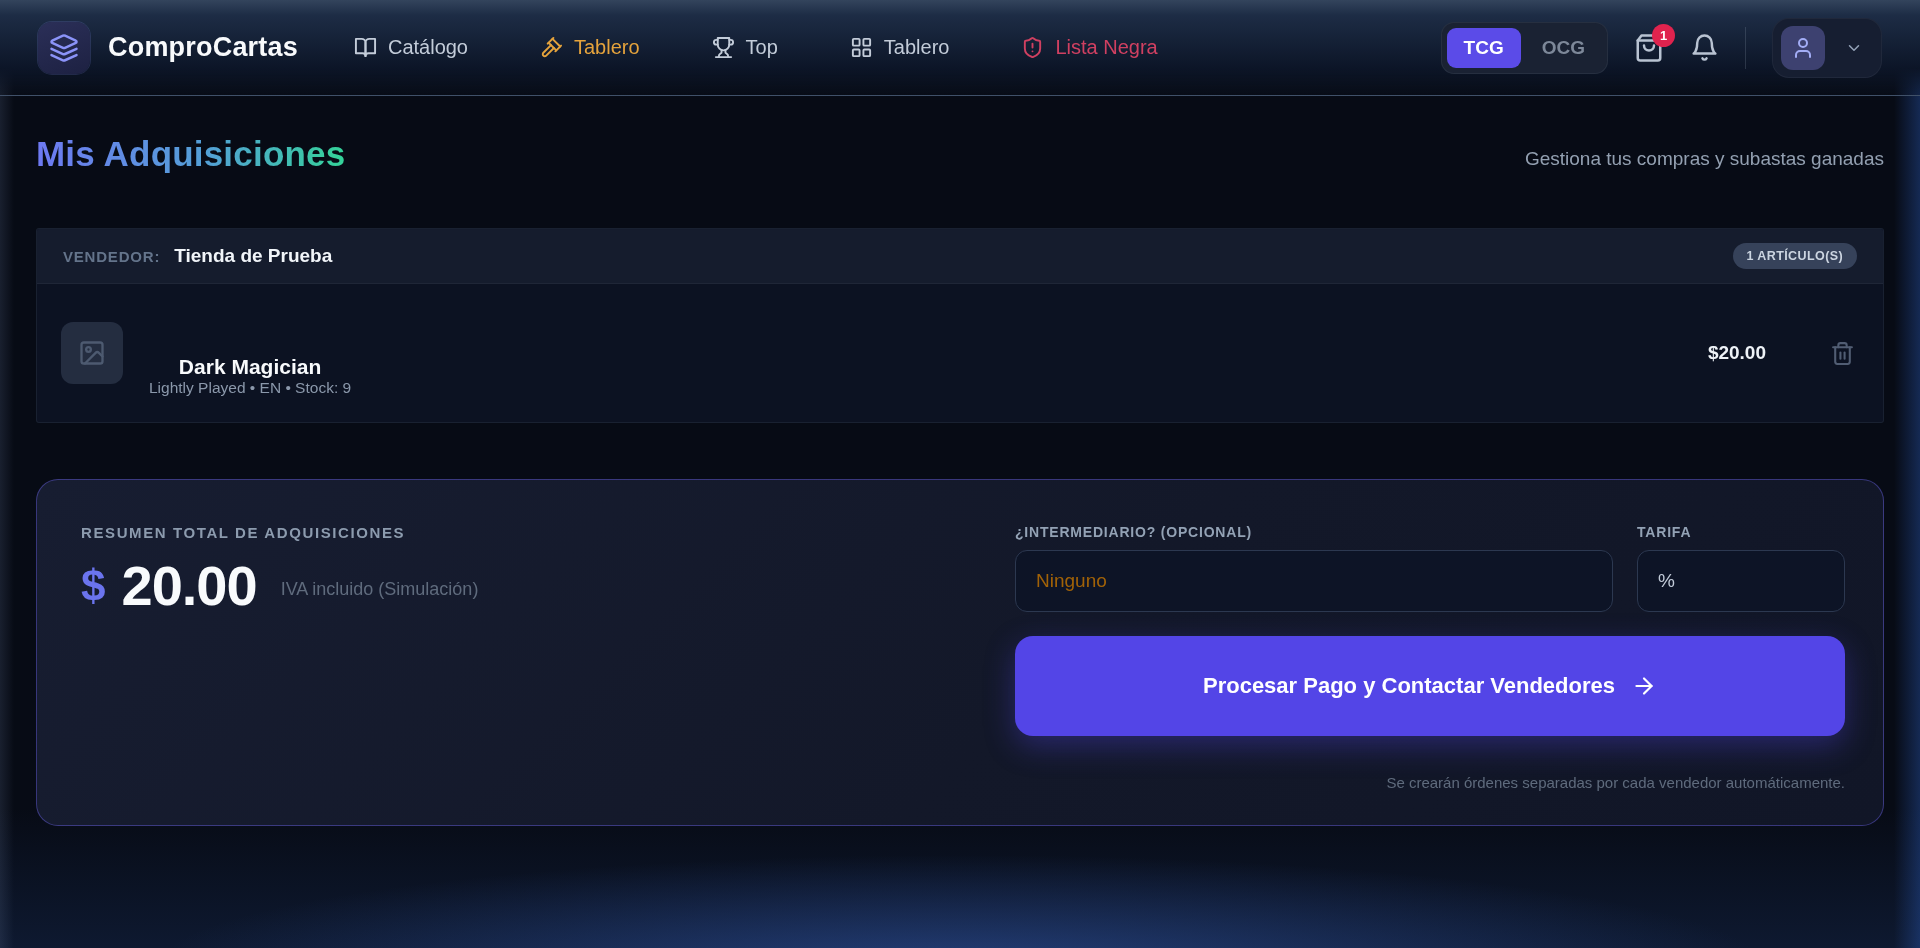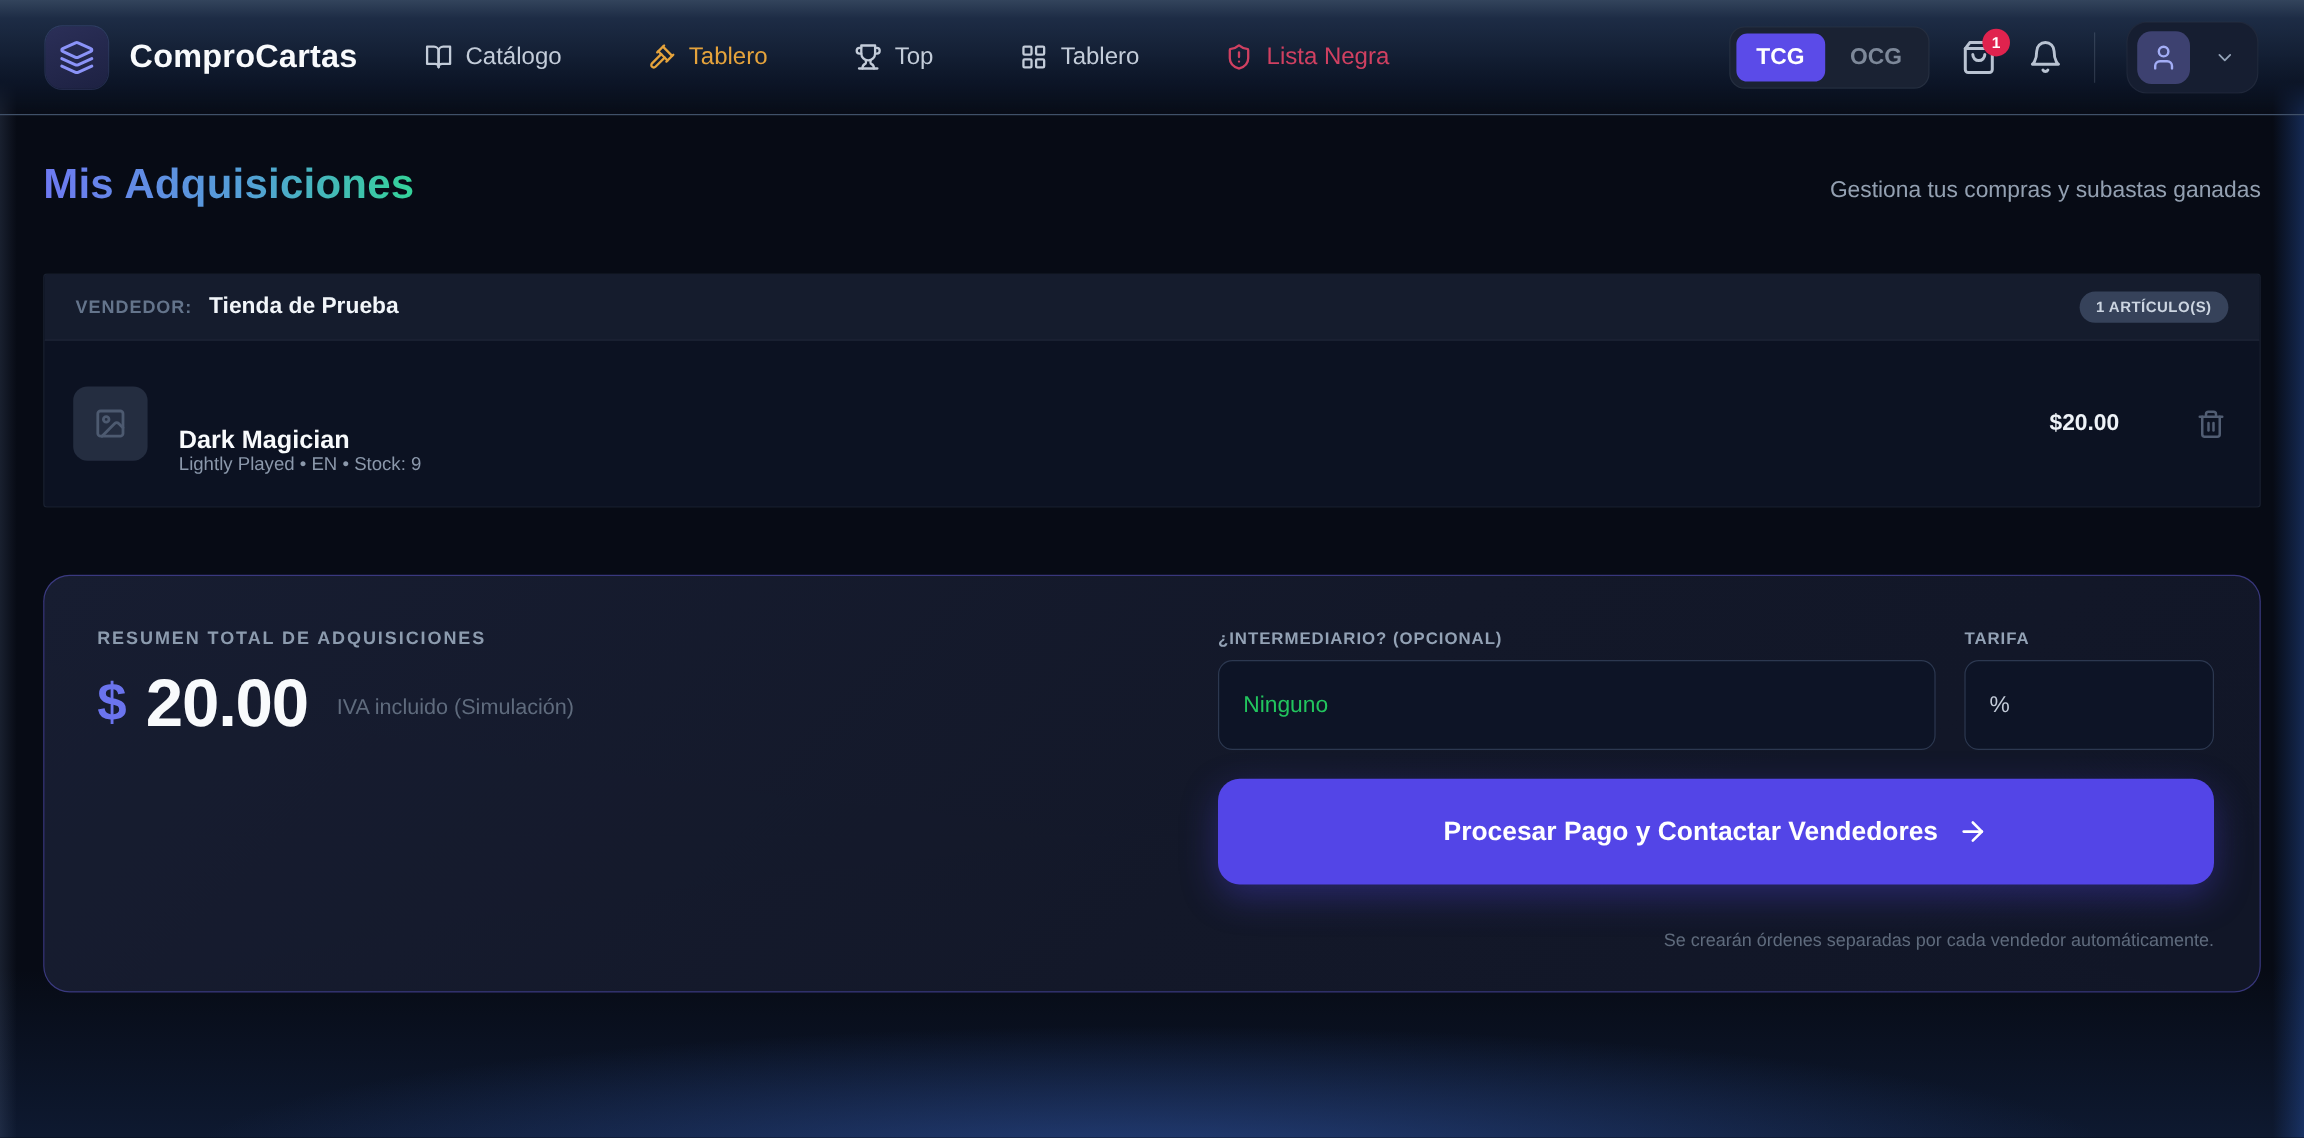--- a/index.html
+++ b/index.html
@@ -90,20 +90,21 @@
   }
   .page-subtitle { font-size: 19px; color: #93a0b1; padding-bottom: 4px; }
 
   
   .vendor-card {
     margin-top: 54px;
     background: #0c1222;
     border: 1px solid rgba(148,163,184,0.10);
     border-radius: 3px;
     overflow: hidden;
+    text-align: center;
   }
   .vendor-head {
     display: flex; align-items: center; justify-content: space-between;
     background: #151c2d;
     padding: 14px 26px;
     border-bottom: 1px solid rgba(148,163,184,0.08);
   }
   .vendor-left { display: flex; align-items: baseline; gap: 14px; }
   .vendor-label { font-size: 15px; font-weight: 700; letter-spacing: 0.8px; color: #64748b; }
   .vendor-name { font-size: 19px; font-weight: 700; color: #f1f5f9; }
@@ -141,34 +142,34 @@
   .summary-total { font-size: 56px; font-weight: 800; color: #f8fafc; letter-spacing: -1px; }
   .summary-tax { font-size: 18px; color: #5f6b7d; margin-left: 24px; margin-top: 8px; }
 
   .summary-right { width: 830px; display: flex; flex-direction: column; }
   .fields-row { display: flex; gap: 24px; }
   .field { display: flex; flex-direction: column; }
   .field.grow { flex: 1; }
   .field.fee { width: 208px; }
   .field-label { font-size: 14px; font-weight: 700; letter-spacing: 0.8px; color: #93a2b5; margin-bottom: 10px; }
   .select-box, .text-input {
-    height: 75px; border-radius: 12px;
+    height: 62px; border-radius: 12px;
     background: #0d1426;
     border: 1px solid #2c3850;
-    color: #22c55e; font-size: 19px;
+    color: #a16207; font-size: 19px;
     display: flex; align-items: center;
     padding: 0 20px;
     font-family: inherit;
     width: 100%;
   }
   .text-input { outline: none; }
   .text-input::placeholder { color: #c2cbd8; opacity: 1; }
 
   .pay-btn {
-    margin-top: 24px; height: 88px;
+    margin-top: 24px; height: 100px;
     border: none; border-radius: 18px;
     background: #5345e7;
     color: #ffffff; font-family: inherit;
     font-size: 22px; font-weight: 700;
     display: flex; align-items: center; justify-content: center; gap: 16px;
     cursor: pointer;
     box-shadow: 0 10px 30px rgba(83,69,231,0.35);
     text-align: center;
   }
   .pay-btn .arrow-ic { color: #ffffff; }

